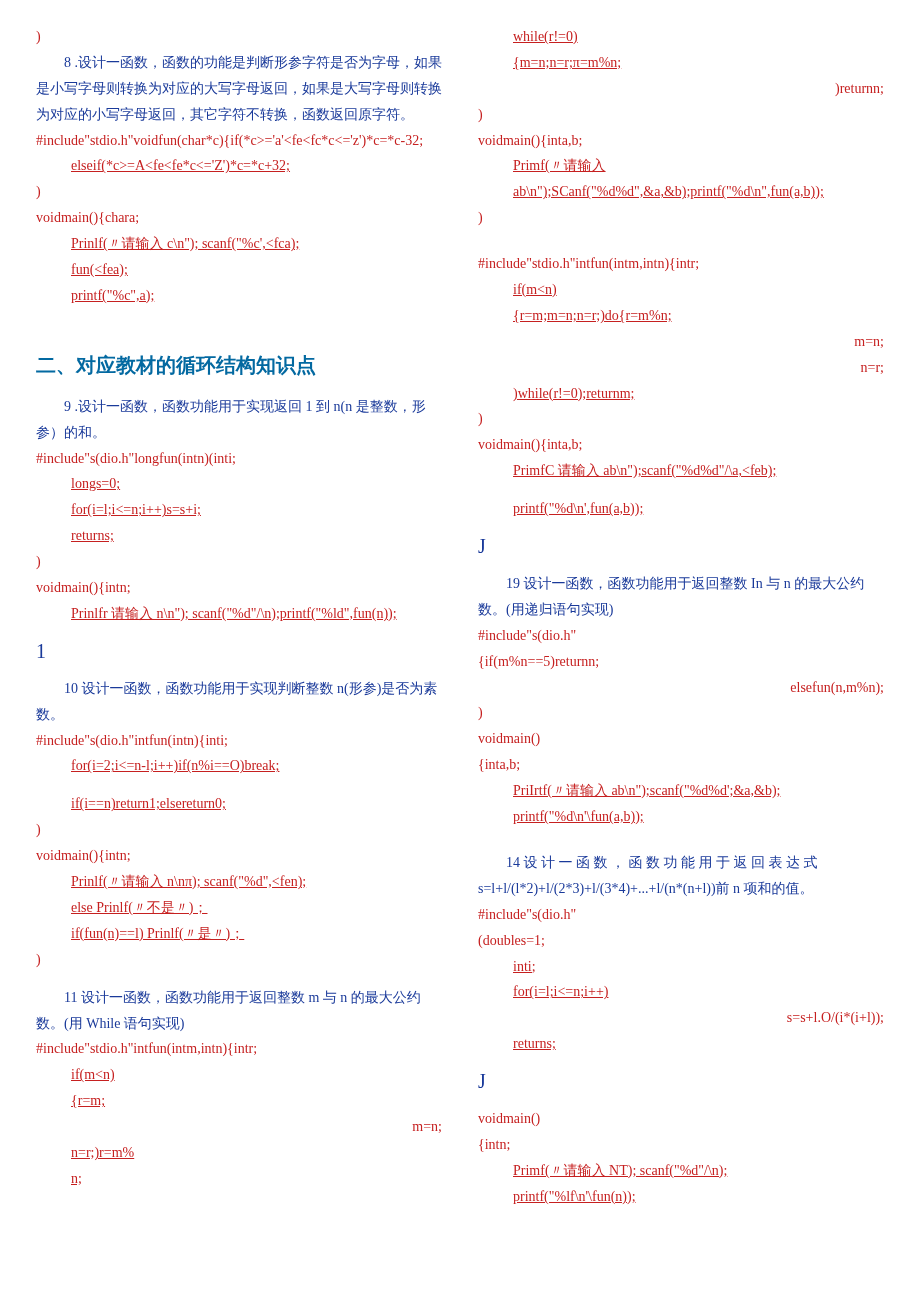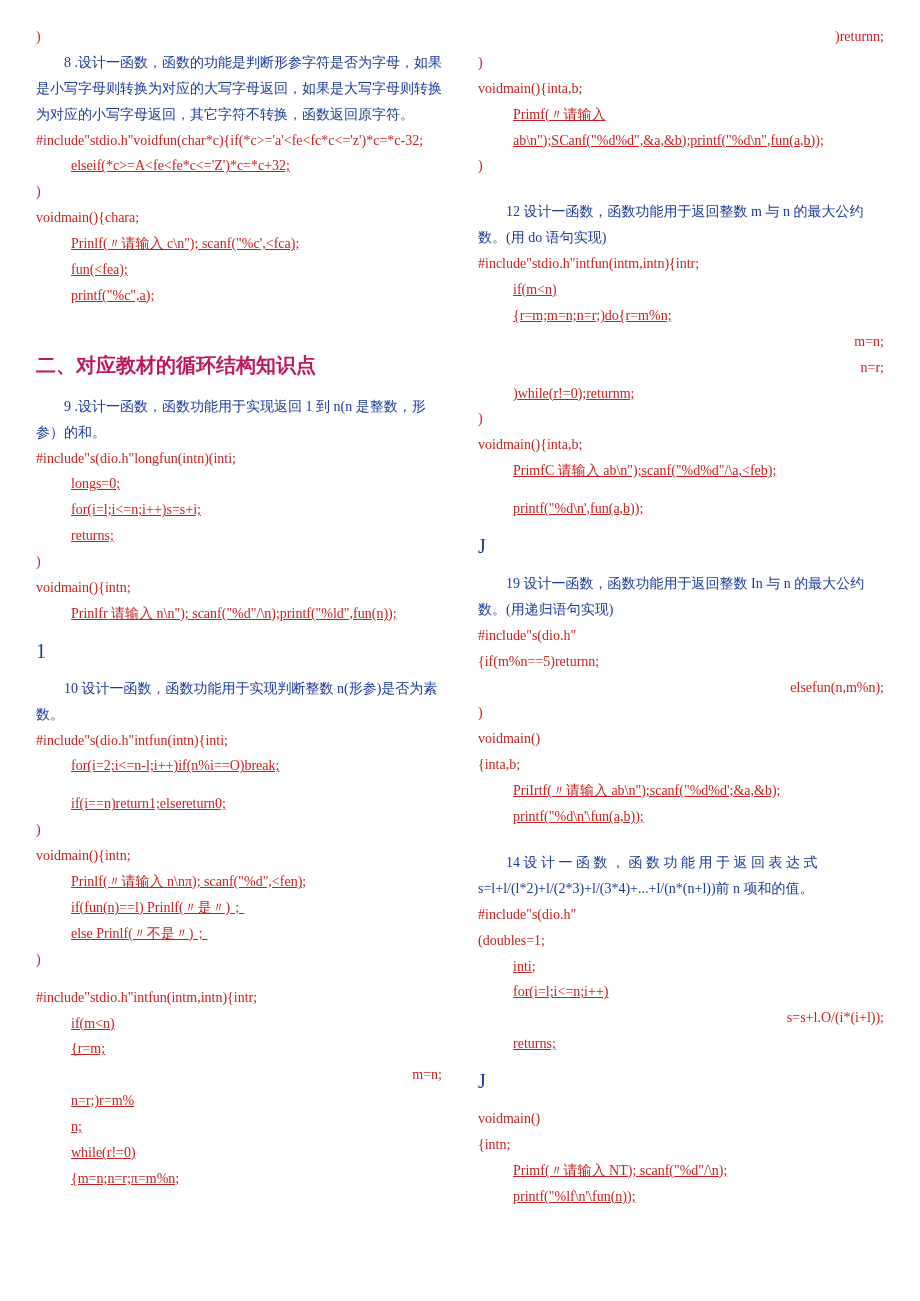--- a/index.html
+++ b/index.html
@@ -16,21 +16,21 @@
   .columns {
     column-count: 2;
     column-gap: 36px;
   }
   .blue { color: #1a3a9a; }
   .red { color: #c62020; }
   .indent { text-indent: 2em; }
   .indent2 { padding-left: 2.5em; text-decoration: underline; }
   .indent3 { padding-left: 4.5em; text-align: right; }
   h2.section {
-    color: #be185d;
+    color: #0369a1;
     font-size: 20px;
     font-weight: bold;
     margin: 18px 0 10px 0;
   }
   .big-digit {
     color: #1a3a9a;
     font-size: 20px;
     margin: 6px 0;
   }
   .line { margin: 0; }
@@ -66,43 +66,43 @@
   <p class="big-digit">1</p>
 
   <p class="line blue indent">10 设计一函数，函数功能用于实现判断整数 n(形参)是否为素数。</p>
   <p class="line red">#include"s(dio.h"intfun(intn){inti;</p>
   <p class="line red indent2">for(i=2;i&lt;=n-l;i++)if(n%i==O)break;</p>
   <div class="gap"></div>
   <p class="line red indent2">if(i==n)return1;elsereturn0;</p>
   <p class="line red">)</p>
   <p class="line red">voidmain(){intn;</p>
   <p class="line red indent2">Prinlf(〃请输入 n\nπ);      scanf("%d",&lt;fen);</p>
+  <p class="line red indent2">else        Prinlf(〃不是〃)；</p>
   <p class="line red indent2">if(fun(n)==l)           Prinlf(〃是〃)；</p>
-  <p class="line red indent2">else        Prinlf(〃不是〃)；</p>
   <p class="line red">)</p>
 
   <div class="gap"></div>
+  <p class="line blue indent">11 设计一函数，函数功能用于返回整数 m 与 n 的最大公约数。(用 While 语句实现)</p>
   <p class="line red">#include"stdio.h"intfun(intm,intn){intr;</p>
   <p class="line red indent2">if(m&lt;n)</p>
   <p class="line red indent2">{r=m;</p>
   <p class="line red indent3">m=n;</p>
   <p class="line red indent2">n=r;)r=m%</p>
   <p class="line red indent2">n;</p>
   <p class="line red indent2">while(r!=0)</p>
   <p class="line red indent2">{m=n;n=r;π=m%n;</p>
 
   <p class="line red indent3">)returnn;</p>
   <p class="line red">)</p>
   <p class="line red">voidmain(){inta,b;</p>
   <p class="line red indent2">Primf(〃请输入</p>
   <p class="line red indent2">ab\n");SCanf("%d%d",&amp;a,&amp;b);printf("%d\n",fun(a,b));</p>
   <p class="line red">)</p>
 
   <div class="gap-lg"></div>
-  <p class="line blue indent">12 设计一函数，函数功能用于返回整数 m 与 n 的最大公约数。(用 do 语句实现)</p>
   <p class="line red">#include"stdio.h"intfun(intm,intn){intr;</p>
   <p class="line red indent2">if(m&lt;n)</p>
   <p class="line red indent2">{r=m;m=n;n=r;)do{r=m%n;</p>
   <p class="line red indent3">m=n;</p>
   <p class="line red indent3">n=r;</p>
   <p class="line red indent2">)while(r!=0);returnm;</p>
   <p class="line red">)</p>
   <p class="line red">voidmain(){inta,b;</p>
   <p class="line red indent2">PrimfC 请输入 ab\n");scanf("%d%d"/\a,&lt;feb);</p>
   <div class="gap"></div>

